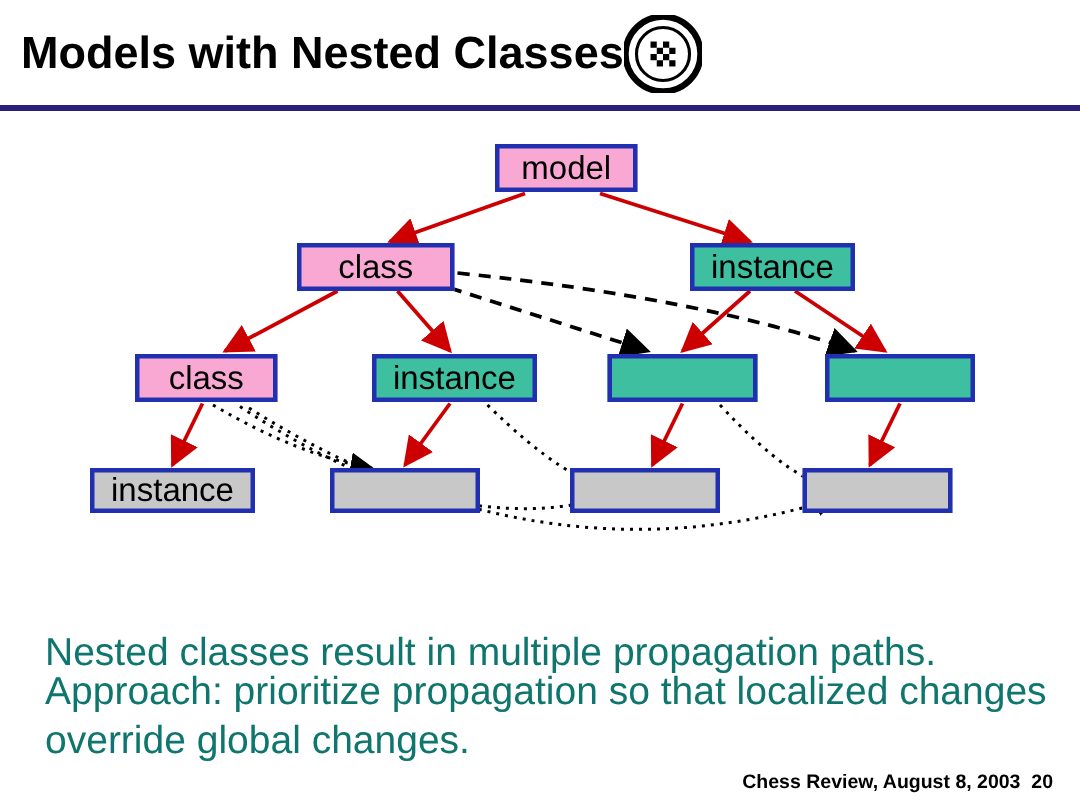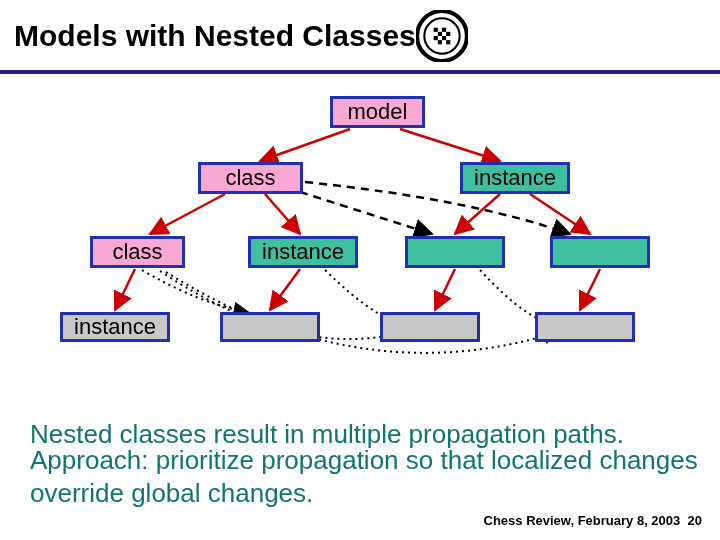--- a/index.html
+++ b/index.html
@@ -146,14 +146,14 @@
   <div class="box grey" style="left:220px; top:238px; width:100px; height:30px;"></div>
   <div class="box grey" style="left:380px; top:238px; width:100px; height:30px;"></div>
   <div class="box grey" style="left:535px; top:238px; width:100px; height:30px;"></div>
 
 </div>
 
 <div class="body-text" style="top:418px;">Nested classes result in multiple propagation paths.</div>
 <div class="body-text" style="top:444px;">Approach: prioritize propagation so that localized changes override global changes.</div>
 
 <div class="footer">
-  <span>Chess Review, February 8, 2003</span>&nbsp;&nbsp;<span>20</span>
+  <span>Chess Review, August 8, 2003</span>&nbsp;&nbsp;<span>20</span>
 </div>
 
 </body></html>

